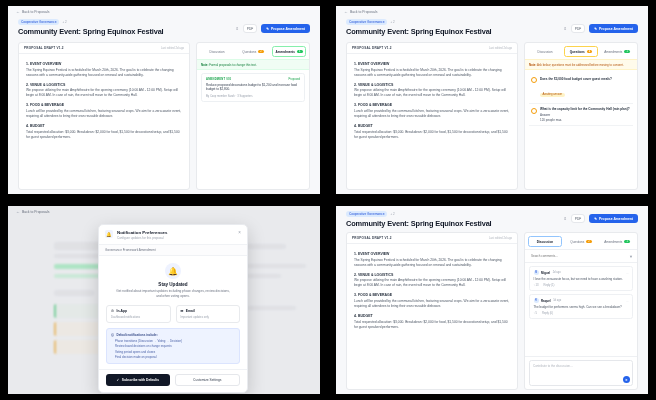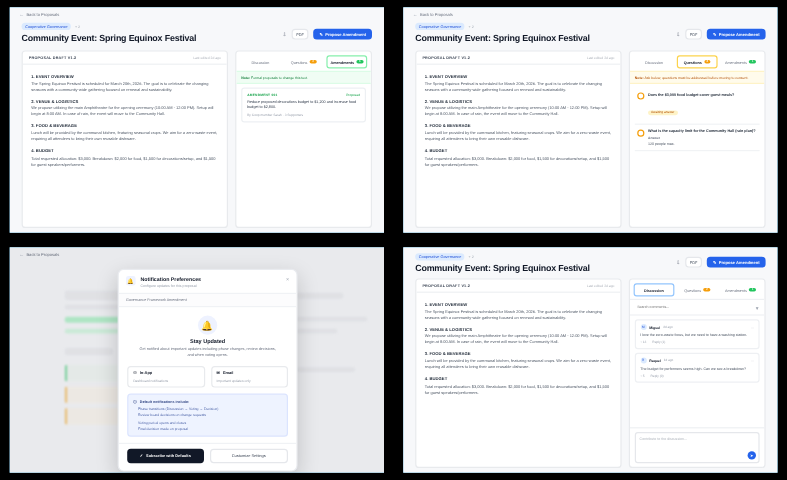--- a/index.html
+++ b/index.html
@@ -1,19 +1,19 @@
 <!DOCTYPE html>
 <html><head>
 <meta charset="utf-8">
 <style>
   html,body{margin:0;padding:0;background:#000;}
   body{width:656px;height:400px;overflow:hidden;font-family:"Liberation Sans",sans-serif;}
   .grid{display:grid;grid-template-columns:328px 328px;grid-template-rows:200px 200px;width:656px;height:400px;background:#000;}
   .panel{position:relative;width:328px;height:200px;overflow:hidden;background:#000;box-sizing:border-box;}
-  .inner{position:absolute;left:8px;top:6px;right:8px;bottom:6px;background:#7dd3fc;overflow:hidden;}
+  .inner{position:absolute;left:8px;top:6px;right:8px;bottom:6px;background:#86efac;overflow:hidden;}
   .app{position:absolute;inset:0;background:#f7f8fa;}
   
   .backbar{height:11px;display:flex;align-items:center;gap:2px;padding:0 8px;color:#6b7280;font-size:3.4px;}
   .backbar .chev{font-size:4px;line-height:1;color:#9ca3af;}
   
   .hdr{padding:2px 10px 2px 10px;}
   .crumbrow{display:flex;align-items:center;gap:3px;}
   .tagpill{background:#dbeafe;color:#1d4ed8;font-size:3.2px;padding:1px 3px;border-radius:5px;white-space:nowrap;}
   .crumbtxt{font-size:3px;color:#9ca3af;}
   .ptitle{font-size:7.4px;font-weight:bold;color:#111827;margin-top:2px;letter-spacing:-.15px;}

